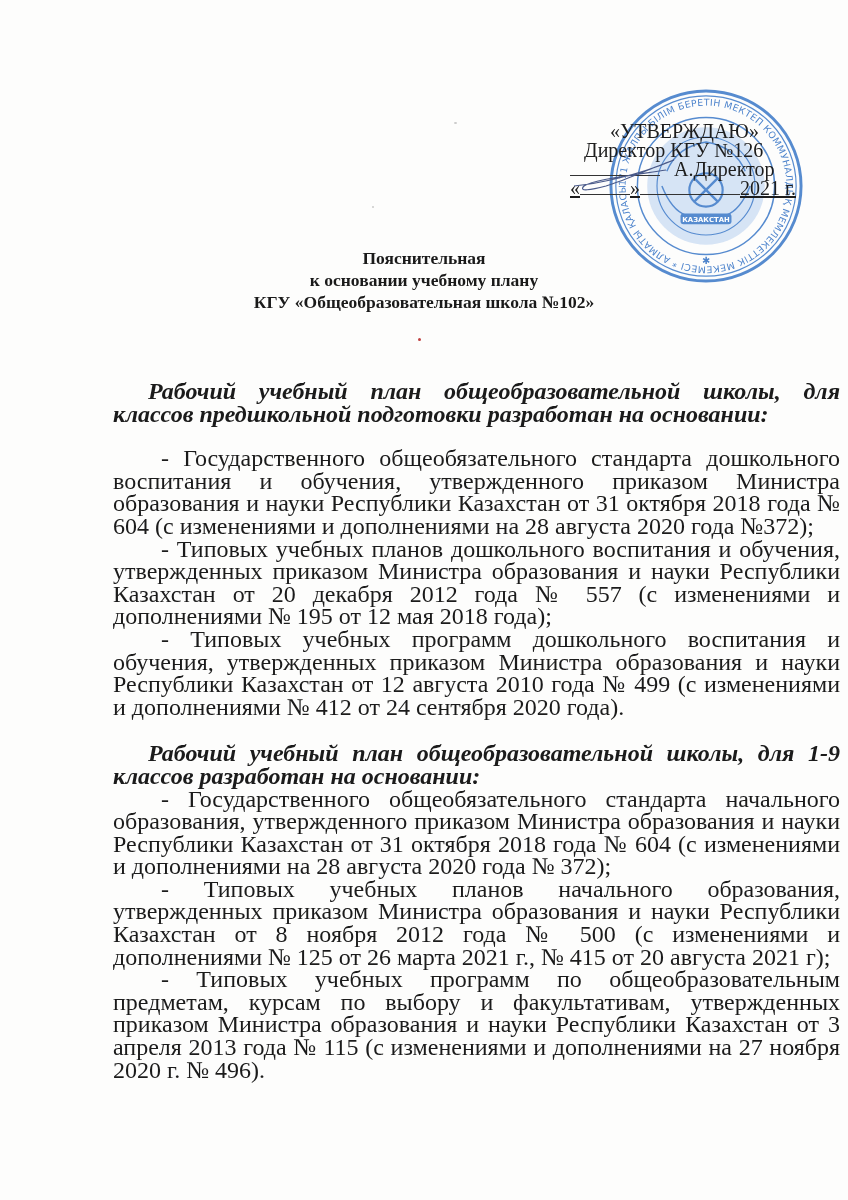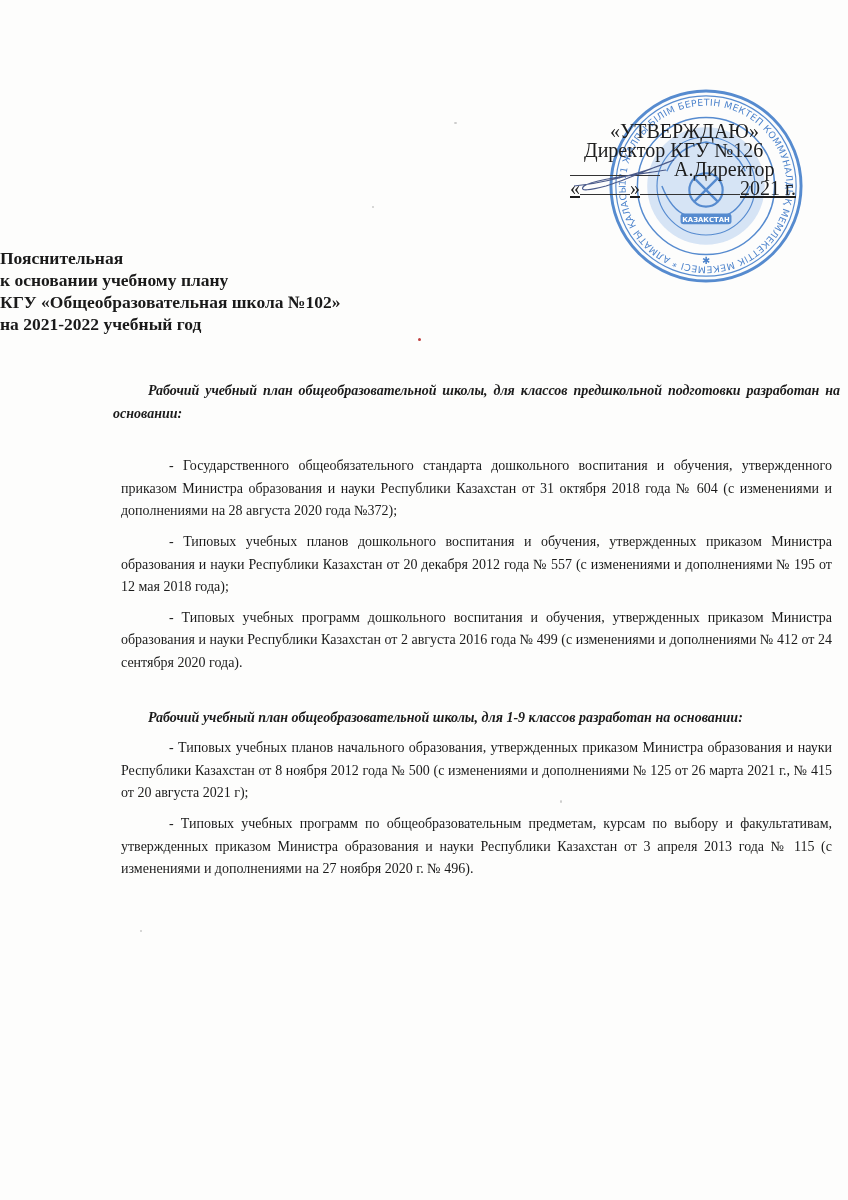--- a/index.html
+++ b/index.html
@@ -67,54 +67,54 @@
       width: 120px;
       height: 50px;
       z-index: 3;
     }
     
     .title-block {
       position: absolute;
       left: 0;
       top: 247px;
       width: 848px;
-      text-align: left;
+      text-align: center;
       font-weight: bold;
       font-size: 17.5px;
       line-height: 22px;
       color: #1a1a1a;
     }
     .title-dot {
       position: absolute;
       left: 418px;
       top: 338px;
       width: 3px;
       height: 3px;
       background: #c04040;
       border-radius: 50%;
     }
     
     .content {
       position: absolute;
       left: 113px;
       top: 380px;
       width: 727px;
-      font-size: 14px;
+      font-size: 24px;
       line-height: 22.6px;
       text-align: justify;
     }
     .section-heading {
       font-style: italic;
       font-weight: bold;
       text-indent: 35px;
       margin: 0;
     }
     .item {
       text-indent: 48px;
-      margin: 8px;
+      margin: 0;
     }
     .spacer-1 { height: 22px; }
     .spacer-2 { height: 24px; }
     .specks span {
       position: absolute;
       background: #999;
       border-radius: 50%;
       opacity: 0.5;
     }
   </style>
@@ -159,32 +159,32 @@
   </div>
 
   <svg class="signature" viewBox="0 0 120 50">
     <path d="M8 36 C 30 34, 70 26, 108 10 C 90 16, 60 30, 40 36 C 25 40, 12 42, 18 36 C 26 30, 60 26, 100 20" fill="none" stroke="#4a5a8a" stroke-width="1.2"></path>
   </svg>
 
   <div class="title-block">
     <div>Пояснительная</div>
     <div>к основании учебному плану</div>
     <div>КГУ «Общеобразовательная школа №102»</div>
-    <div>на 2021-2022 учебный год</div>
   </div>
   <div class="title-dot"></div>
 
   <div class="content">
     <p class="section-heading">Рабочий учебный план общеобразовательной школы, для классов предшкольной подготовки разработан на основании:</p>
     <div class="spacer-1"></div>
     <p class="item">- Государственного общеобязательного стандарта дошкольного воспитания и обучения, утвержденного приказом Министра образования и науки Республики Казахстан от 31 октября 2018 года № 604 (с изменениями и дополнениями на 28 августа 2020 года №372);</p>
     <p class="item">- Типовых учебных планов дошкольного воспитания и обучения, утвержденных приказом Министра образования и науки Республики Казахстан от 20 декабря 2012 года № 557 (с изменениями и дополнениями № 195 от 12 мая 2018 года);</p>
-    <p class="item">- Типовых учебных программ дошкольного воспитания и обучения, утвержденных приказом Министра образования и науки Республики Казахстан от 2 августа 2016 года № 499 (с изменениями и дополнениями № 412 от 24 сентября 2020 года).</p>
+    <p class="item">- Типовых учебных программ дошкольного воспитания и обучения, утвержденных приказом Министра образования и науки Республики Казахстан от 12 августа 2010 года № 499 (с изменениями и дополнениями № 412 от 24 сентября 2020 года).</p>
     <div class="spacer-2"></div>
     <p class="section-heading">Рабочий учебный план общеобразовательной школы, для 1-9 классов разработан на основании:</p>
+    <p class="item">- Государственного общеобязательного стандарта начального образования, утвержденного приказом Министра образования и науки Республики Казахстан от 31 октября 2018 года № 604 (с изменениями и дополнениями на 28 августа 2020 года № 372);</p>
     <p class="item">- Типовых учебных планов начального образования, утвержденных приказом Министра образования и науки Республики Казахстан от 8 ноября 2012 года № 500 (с изменениями и дополнениями № 125 от 26 марта 2021 г., № 415 от 20 августа 2021 г);</p>
     <p class="item">- Типовых учебных программ по общеобразовательным предметам, курсам по выбору и факультативам, утвержденных приказом Министра образования и науки Республики Казахстан от 3 апреля 2013 года № 115 (с изменениями и дополнениями на 27 ноября 2020 г. № 496).</p>
   </div>
 
   <div class="specks">
     <span style="left:454px;top:122px;width:3px;height:2px;"></span>
     <span style="left:372px;top:206px;width:2px;height:2px;"></span>
     <span style="left:140px;top:930px;width:2px;height:2px;"></span>
     <span style="left:560px;top:800px;width:2px;height:3px;"></span>
   </div>

